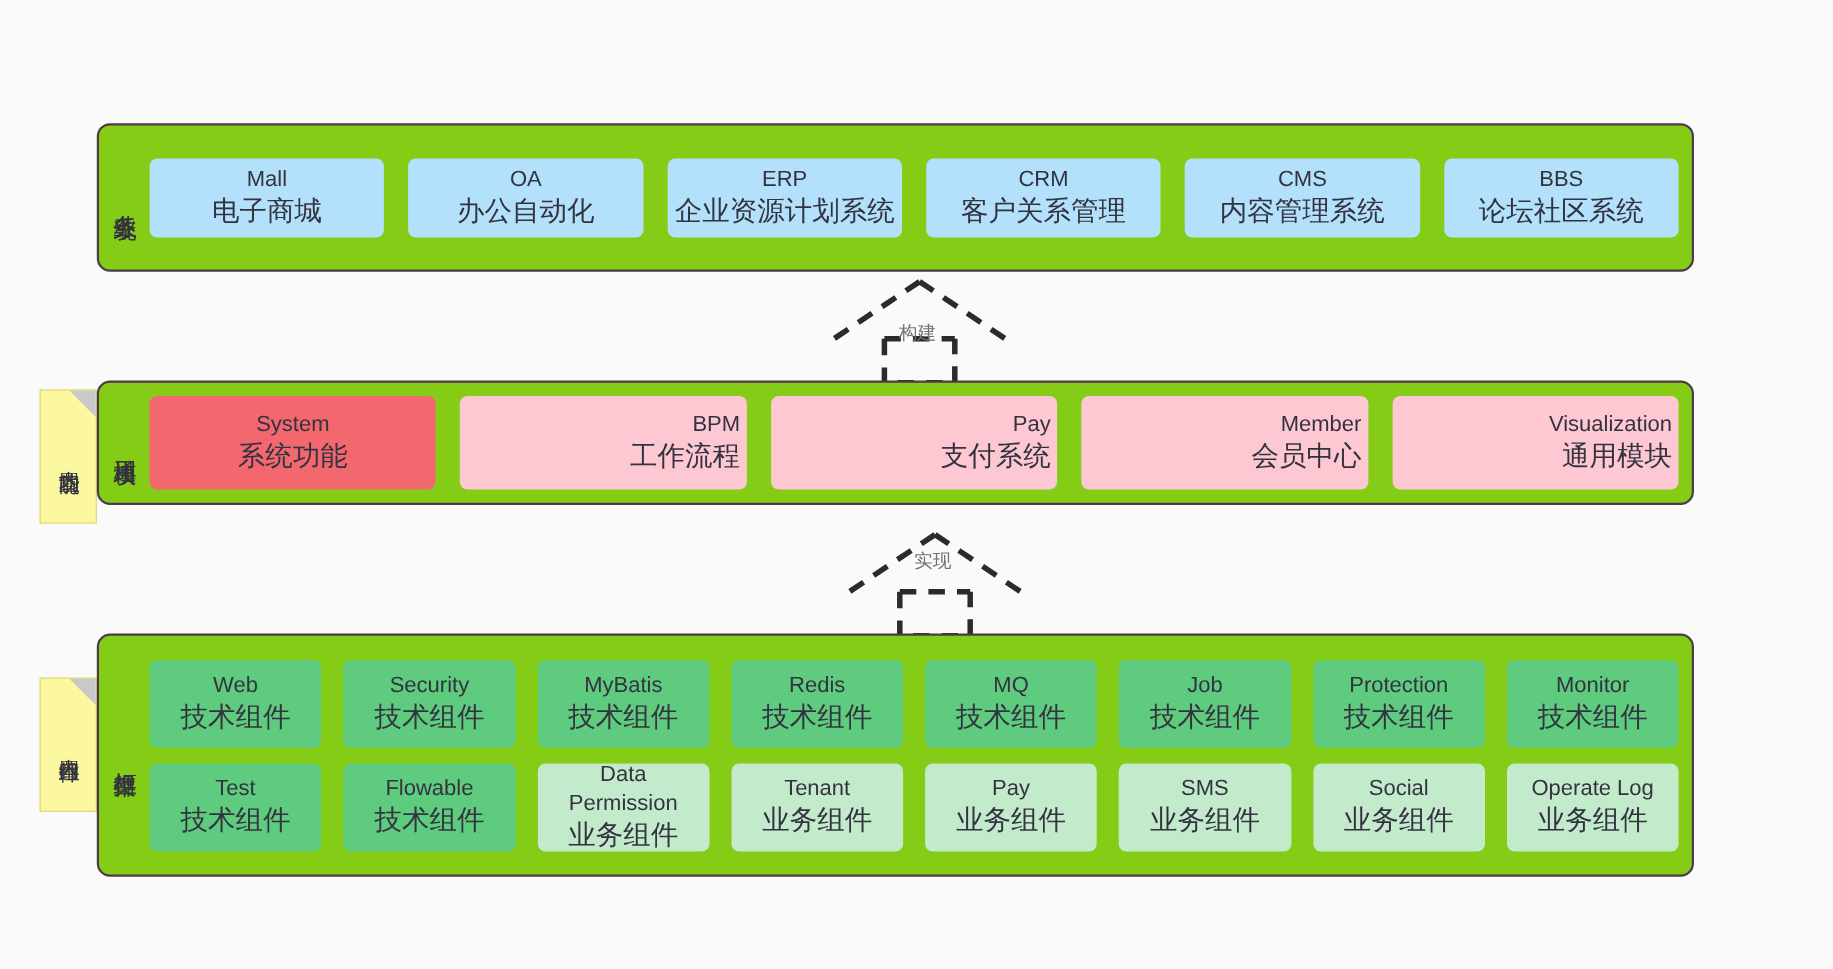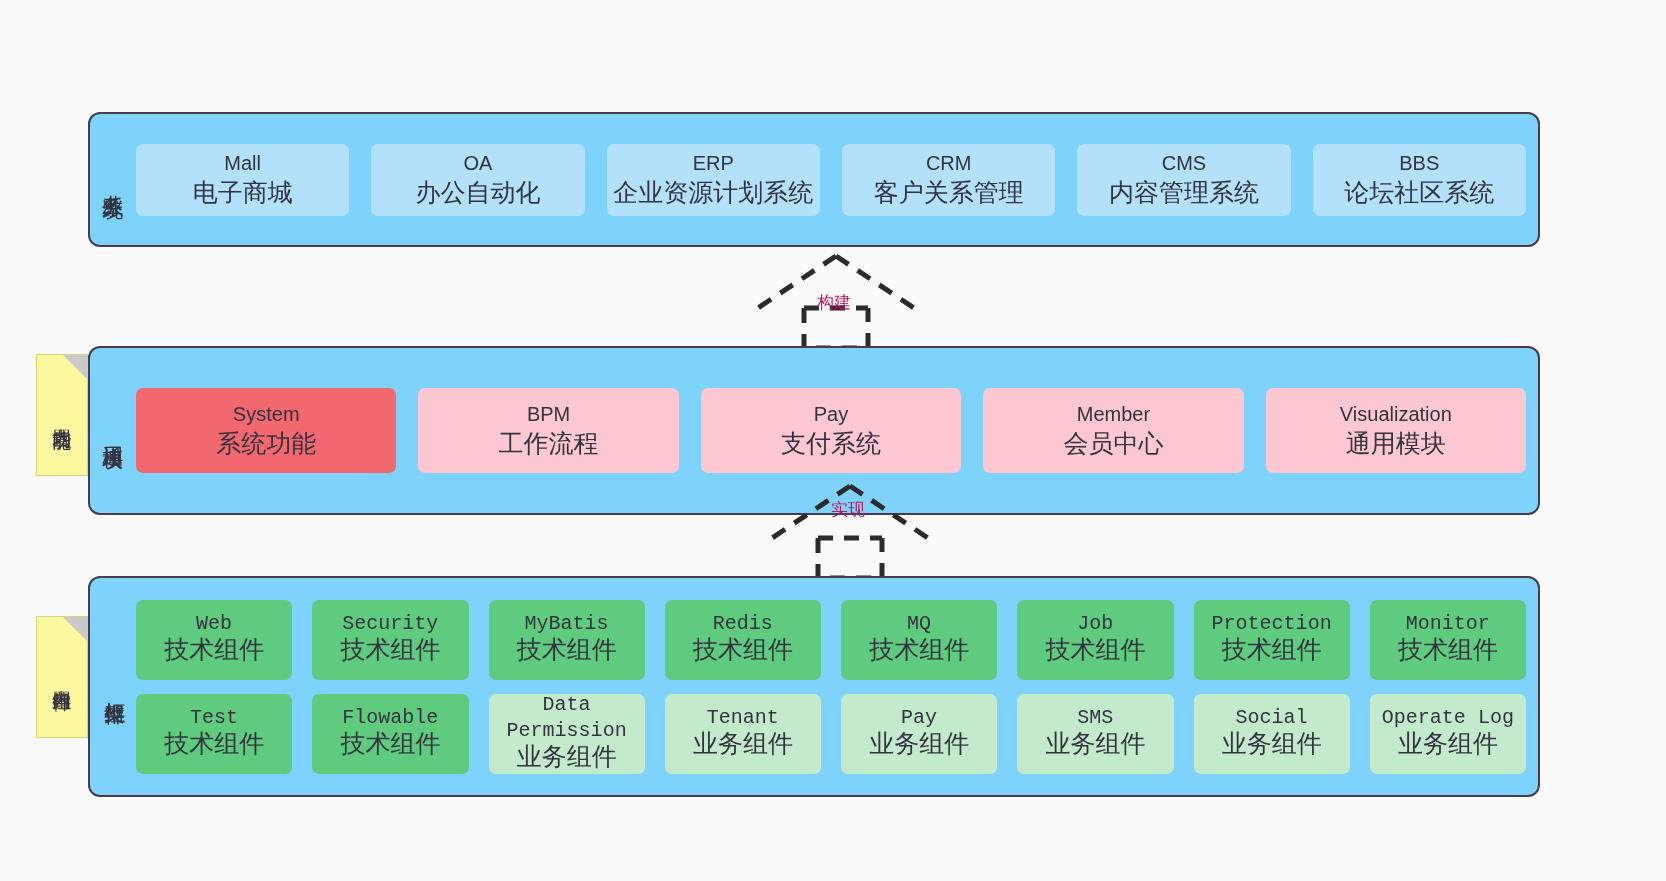--- a/index.html
+++ b/index.html
@@ -18,21 +18,21 @@
   .canvas {
     position: absolute;
     left: 0; top: 0;
     width: 1666px;
     height: 881px;
   }
 
   
   .layer {
     position: absolute;
-    background: #7dd3fc;
+    background: #84cc16;
     border: 2px solid #4a3a4a;
     border-radius: 12px;
     box-sizing: border-box;
     display: flex;
     align-items: stretch;
   }
   .layer-label {
     width: 46px;
     flex: 0 0 46px;
     display: flex;
@@ -71,34 +71,34 @@
     text-align: center;
     box-sizing: border-box;
     padding: 4px 6px;
     line-height: 1.28;
   }
   .node .t1 { font-size: 20px; }
   .node .t2 { font-size: 25px; }
 
   .n-blue   { background: #b3e0fb; }
   .n-red    { background: #f2686e; }
-  .n-pink   { background: #fdc8d1; }
+  .n-pink   { background: #fdc8d1; align-items: flex-end; }
   .n-green  { background: #5ecb7e; }
   .n-lgreen { background: #c3ebcb; }
 
   
   #layer1 { left: 88px;  top: 112px; width: 1452px; height: 135px; }
   #layer1 .node { height: 72px; }
 
   
-  #layer2 { left: 88px;  top: 346px; width: 1452px; height: 169px; }
+  #layer2 { left: 88px;  top: 346px; width: 1452px; height: 113px; }
   #layer2 .node { height: 85px; }
 
   
-  #layer3 { left: 88px;  top: 576px; width: 1452px; height: 221px; font-family: Liberation Mono, monospace; }
+  #layer3 { left: 88px;  top: 576px; width: 1452px; height: 221px; }
   #layer3 .row { gap: 20px; }
   #layer3 .node { height: 80px; }
 
   
   .sticky {
     position: absolute;
     width: 52px;
     background: #fbf8a0;
     border: 1px solid #d8d478;
     box-sizing: border-box;
@@ -126,21 +126,21 @@
   #sticky2 { left: 36px; top: 616px; height: 122px; }
 
   
   .arrow {
     position: absolute;
     pointer-events: none;
   }
   .arrow-label {
     position: absolute;
     font-size: 17px;
-    color: #be185d;
+    color: #737373;
     background: transparent;
     white-space: nowrap;
     user-select: none;
   }
   #arrow1 { left: 752px; top: 252px; width: 168px; height: 98px; }
   #arrow1-label { left: 817px; top: 291px; }
   #arrow2 { left: 766px; top: 482px; width: 168px; height: 98px; }
   #arrow2-label { left: 831px; top: 498px; }
 </style>
 </head>

